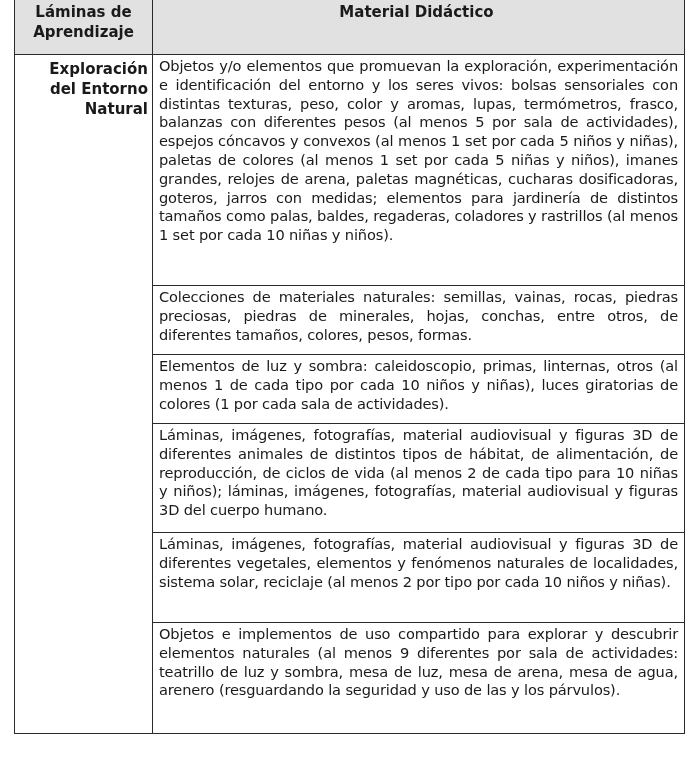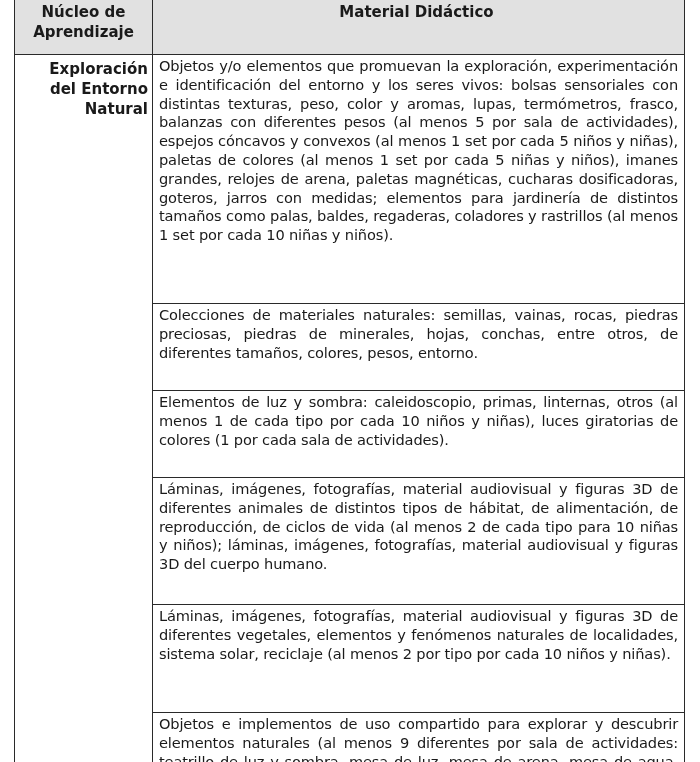--- a/index.html
+++ b/index.html
@@ -47,43 +47,43 @@
       font-weight: bold;
       font-size: 15px;
       line-height: 20px;
       text-align: right;
       padding: 4px 4px 0 4px;
     }
     .mat {
       font-size: 14.6px;
       line-height: 18.8px;
       text-align: justify;
-      padding: 2px 6px 20px 6px;
+      padding: 2px 6px 2px 6px;
       letter-spacing: -0.15px;
     }
   </style>
 </head>
 <body>
 
 <table class="tbl">
   <colgroup>
     <col class="col-left">
     <col class="col-right">
   </colgroup>
   <tbody>
       <tr class="hdr">
-    <th>Núcleo de Aprendizaje</th>
+    <th>Láminas de Aprendizaje</th>
     <th class="right-hdr">Material Didáctico</th>
   </tr>
   <tr>
     <td class="nucleo" rowspan="6">Exploración del Entorno Natural</td>
     <td class="mat" style="height:226px">Objetos y/o elementos que promuevan la exploración, experimentación e identificación del entorno y los seres vivos: bolsas sensoriales con distintas texturas, peso, color y aromas, lupas, termómetros, frasco, balanzas con diferentes pesos (al menos 5 por sala de actividades), espejos cóncavos y convexos (al menos 1 set por cada 5 niños y niñas), paletas de colores (al menos 1 set por cada 5 niñas y niños), imanes grandes, relojes de arena, paletas magnéticas, cucharas dosificadoras, goteros, jarros con medidas; elementos para jardinería de distintos tamaños como palas, baldes, regaderas, coladores y rastrillos (al menos 1 set por cada 10 niñas y niños).</td>
   </tr>
   <tr>
-    <td class="mat" style="height:64px">Colecciones de materiales naturales: semillas, vainas, rocas, piedras preciosas, piedras de minerales, hojas, conchas, entre otros, de diferentes tamaños, colores, pesos, entorno.</td>
+    <td class="mat" style="height:64px">Colecciones de materiales naturales: semillas, vainas, rocas, piedras preciosas, piedras de minerales, hojas, conchas, entre otros, de diferentes tamaños, colores, pesos, formas.</td>
   </tr>
   <tr>
     <td class="mat" style="height:64px">Elementos de luz y sombra: caleidoscopio, primas, linternas, otros (al menos 1 de cada tipo por cada 10 niños y niñas), luces giratorias de colores (1 por cada sala de actividades).</td>
   </tr>
   <tr>
     <td class="mat" style="height:104px">Láminas, imágenes, fotografías, material audiovisual y figuras 3D de diferentes animales de distintos tipos de hábitat, de alimentación, de reproducción, de ciclos de vida (al menos 2 de cada tipo para 10 niñas y niños); láminas, imágenes, fotografías, material audiovisual y figuras 3D del cuerpo humano.</td>
   </tr>
   <tr>
     <td class="mat" style="height:85px">Láminas, imágenes, fotografías, material audiovisual y figuras 3D de diferentes vegetales, elementos y fenómenos naturales de localidades, sistema solar, reciclaje (al menos 2 por tipo por cada 10 niños y niñas).</td>
   </tr>

